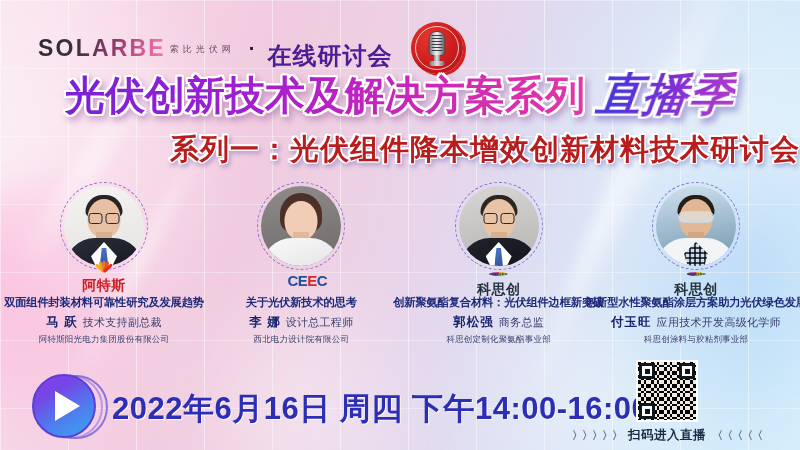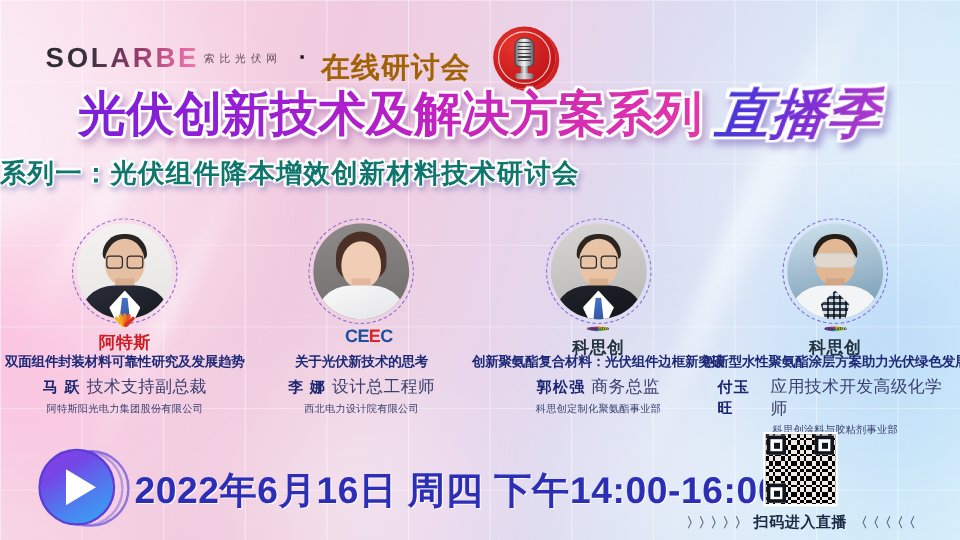--- a/index.html
+++ b/index.html
@@ -61,21 +61,21 @@
   .solarbe-main {
     font-size:23px; font-weight:bold; letter-spacing:2.2px; line-height:1;
     background: linear-gradient(100deg,#2b2b33 0%,#3a3340 30%,#9b3c6e 62%,#e2679f 88%,#f07fb0 100%);
     -webkit-background-clip:text; background-clip:text; color:transparent;
   }
   .solarbe-sub {
     font-size:9px; letter-spacing:4px; color:#6a5360; margin-top:3px; line-height:1;
     padding-left:4px;
   }
   .header-dot { font-size:20px; color:#1b1b22; font-weight:bold; margin:0 2px 0 4px; }
-  .header-zh { font-size:24px; font-weight:bold; color:#a16207; letter-spacing:1px;margin-top:16px; }
+  .header-zh { font-size:24px; font-weight:bold; color:#4c1d95; letter-spacing:1px;margin-top:16px; }
   .mic-badge {
     width:52px; height:52px; margin-left:8px; position:relative;
   }
   .mic-ring {
     position:absolute; inset:0; border-radius:50%;
     background: radial-gradient(circle at 35% 30%, #e8342c, #c2161a 70%);
     box-shadow: 3px 2px 0 0 #d3211f;
   }
   .mic-ring::after{
     content:''; position:absolute; inset:4px; border-radius:50%;
@@ -118,22 +118,22 @@
   .title-tag {
     font-size:45px; font-weight:bold; font-style:italic; letter-spacing:1px; line-height:1;
     background: linear-gradient(100deg,#3f3ad6 0%,#5634d9 25%,#7b2fd4 52%,#9a35cf 76%,#b23ccb 100%);
     -webkit-background-clip:text; background-clip:text; color:transparent;
     filter: drop-shadow(2.5px 0 0 #fff) drop-shadow(-2.5px 0 0 #fff)
             drop-shadow(0 2.5px 0 #fff) drop-shadow(0 -2.5px 0 #fff)
             drop-shadow(4px 5px 3px rgba(70,40,160,.35));
     transform: skewX(-7deg);
   }
   .subtitle {
-    position:absolute; left:0; right:0; top:130px; text-align:left; z-index:6;
-    font-size:22px; font-weight:bold; color:#0f766e; letter-spacing:1px;
+    position:absolute; left:0; right:0; top:130px; text-align:right; z-index:6;
+    font-size:29px; font-weight:bold; color:#b91c1c; letter-spacing:1px;
     filter: drop-shadow(1.6px 0 0 #fff) drop-shadow(-1.6px 0 0 #fff)
             drop-shadow(0 1.6px 0 #fff) drop-shadow(0 -1.6px 0 #fff)
             drop-shadow(2px 3px 2px rgba(60,60,160,.28));
   }
 
   
   .speakers {
     position:absolute; left:0; right:0; top:182px; z-index:6;
     display:flex; justify-content:space-between; padding:0 6px;
   }
@@ -231,21 +231,21 @@
     color:#2a2a33; letter-spacing:.2px; transform:scale(1.25);
   }
   .brand-cov { font-size:14px; font-weight:bold; color:#22323f; letter-spacing:.5px; }
 
   .talk-title {
     margin-top:2px; font-size:11.3px; font-weight:bold; color:#1e2a78;
     text-align:center; line-height:1.2; letter-spacing:-.2px; white-space:nowrap;
   }
   .person-row { margin-top:4px; display:flex; align-items:baseline; gap:5px; }
   .person-name { font-size:12.5px; font-weight:bold; color:#1a2470; letter-spacing:1px; }
-  .person-role { font-size:14px; color:#3a3f6e; letter-spacing:.3px; }
+  .person-role { font-size:11px; color:#3a3f6e; letter-spacing:.3px; }
   .person-org { margin-top:3px; font-size:8.5px; color:#3a3f6e; letter-spacing:.2px; }
 
   
   .play-badge { position:absolute; left:32px; top:374px; width:66px; height:66px; z-index:6; }
   .play-shadow{
     position:absolute; left:12px; top:1px; width:64px; height:64px; border-radius:50%;
     border:2.5px solid #6a57d8; opacity:.75;
   }
   .play-shadow2{
     position:absolute; left:7px; top:1px; width:64px; height:64px; border-radius:50%;

